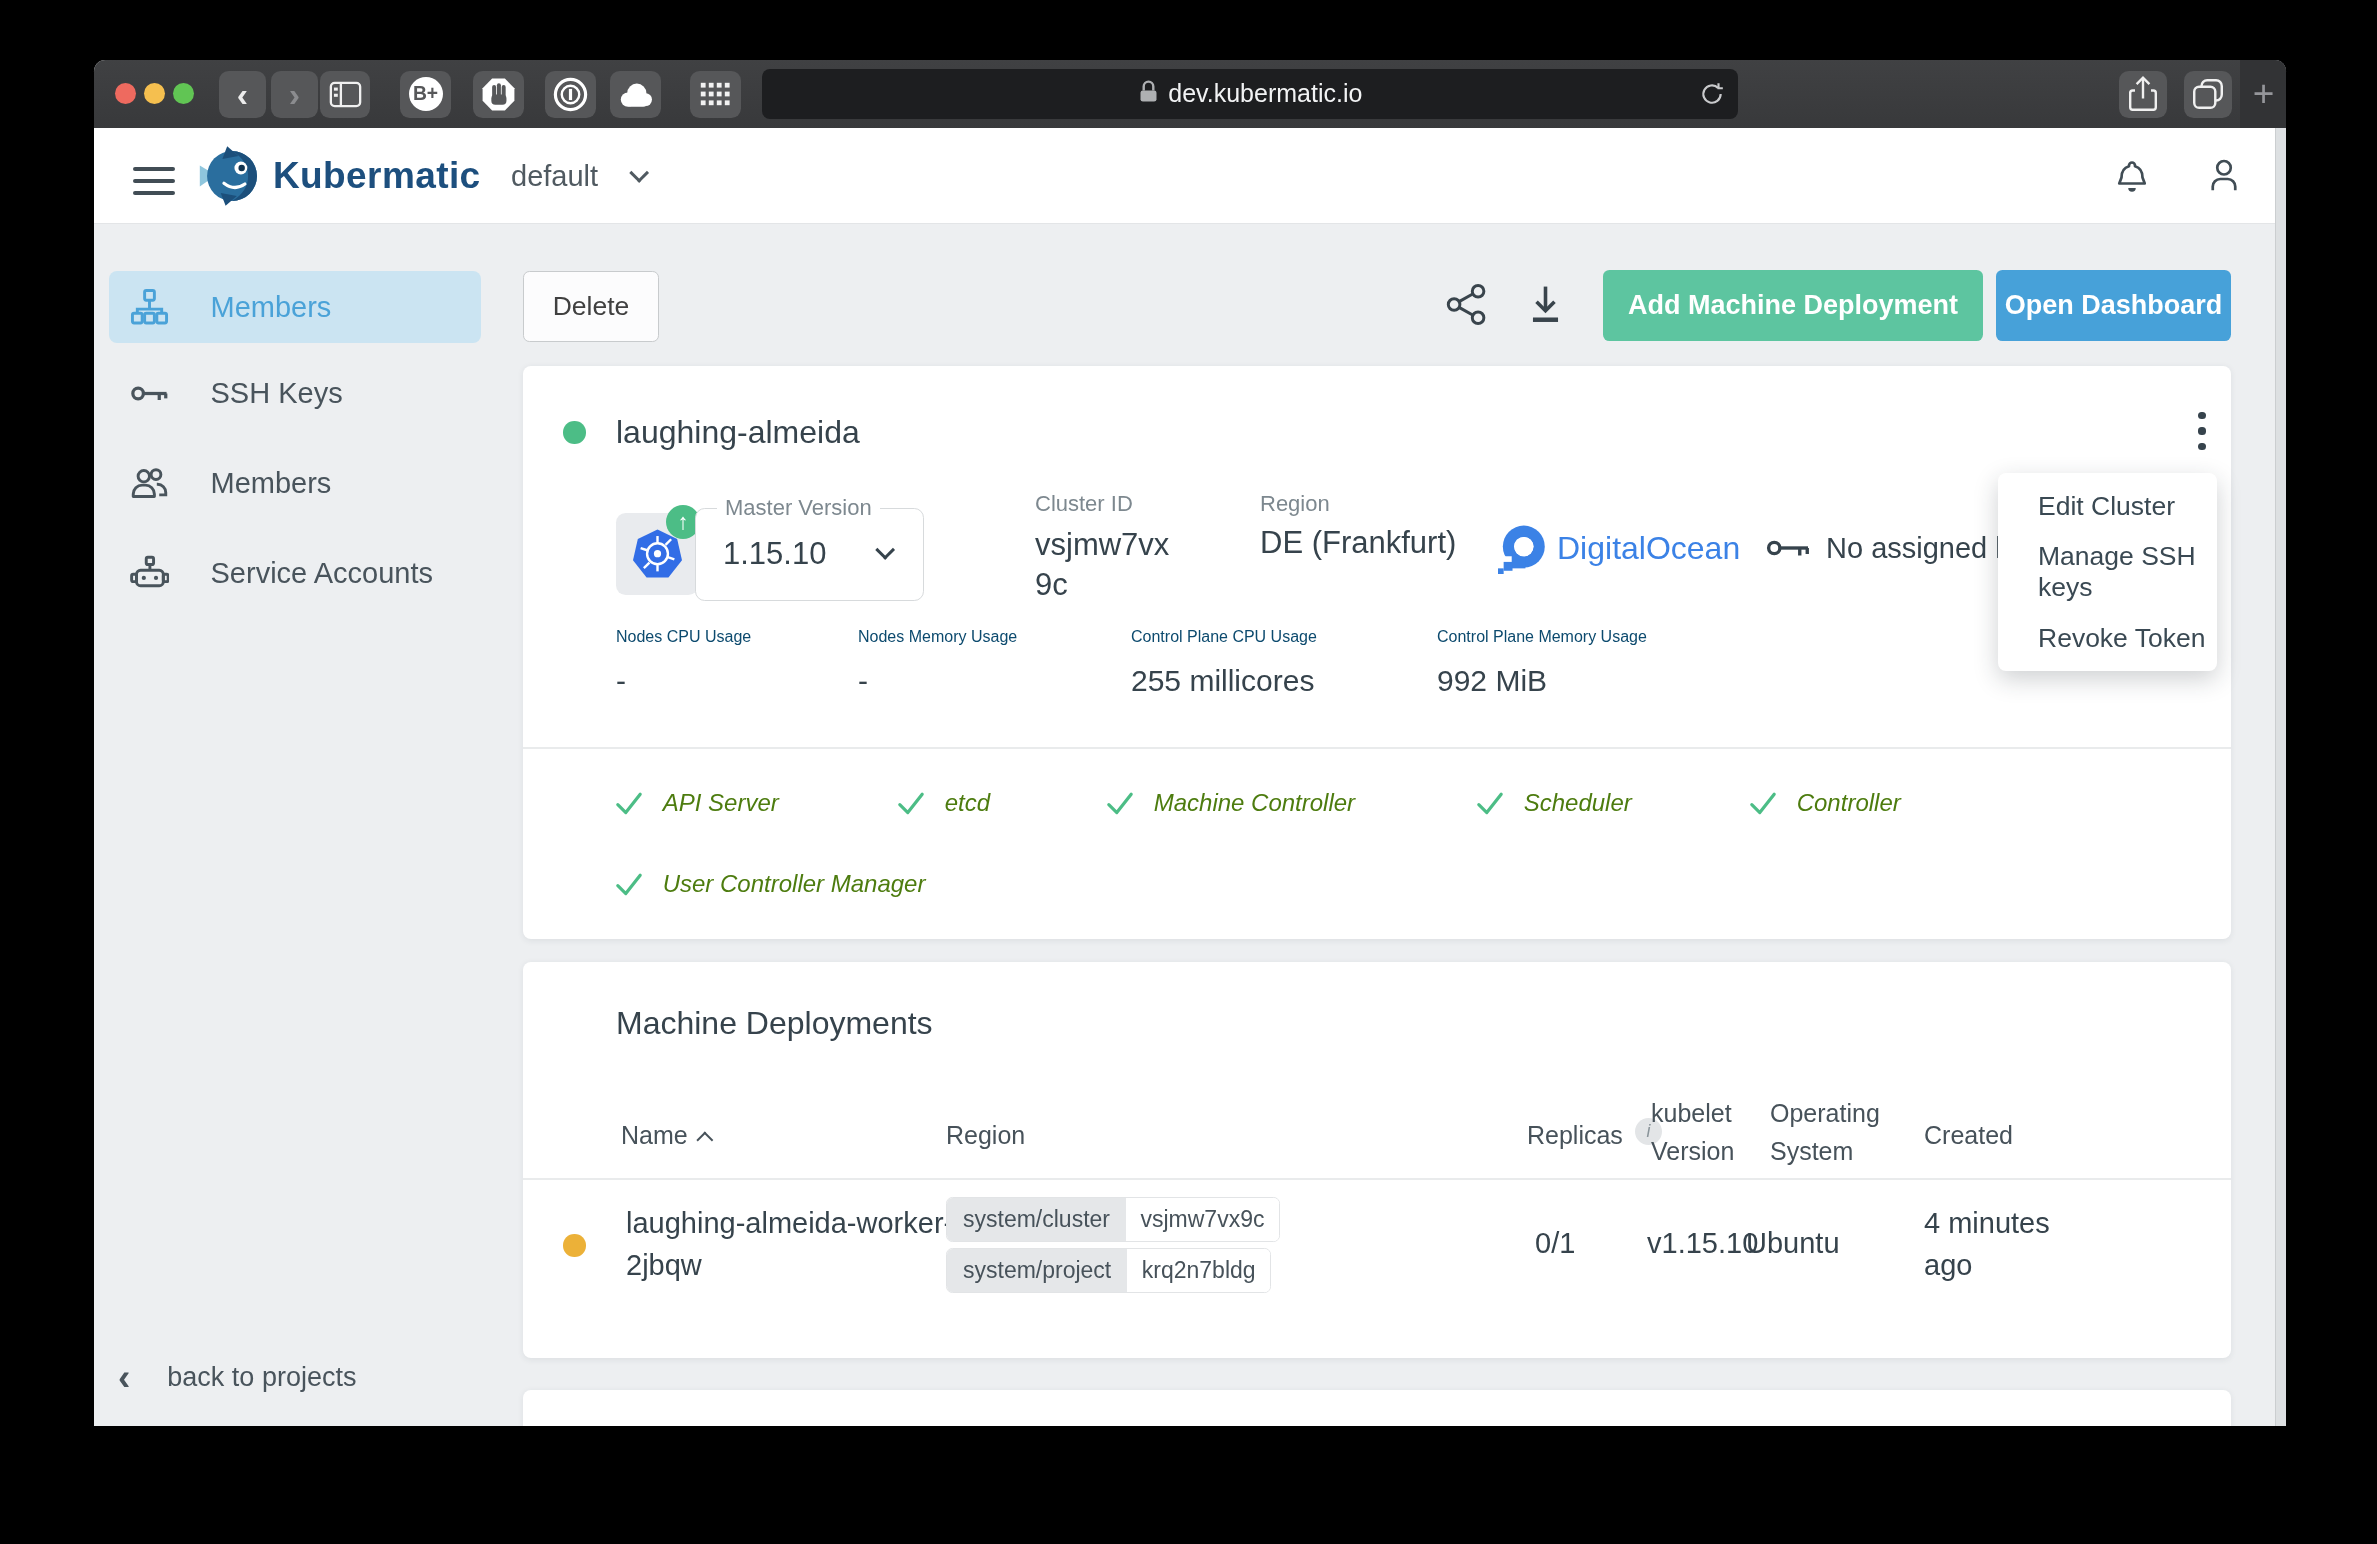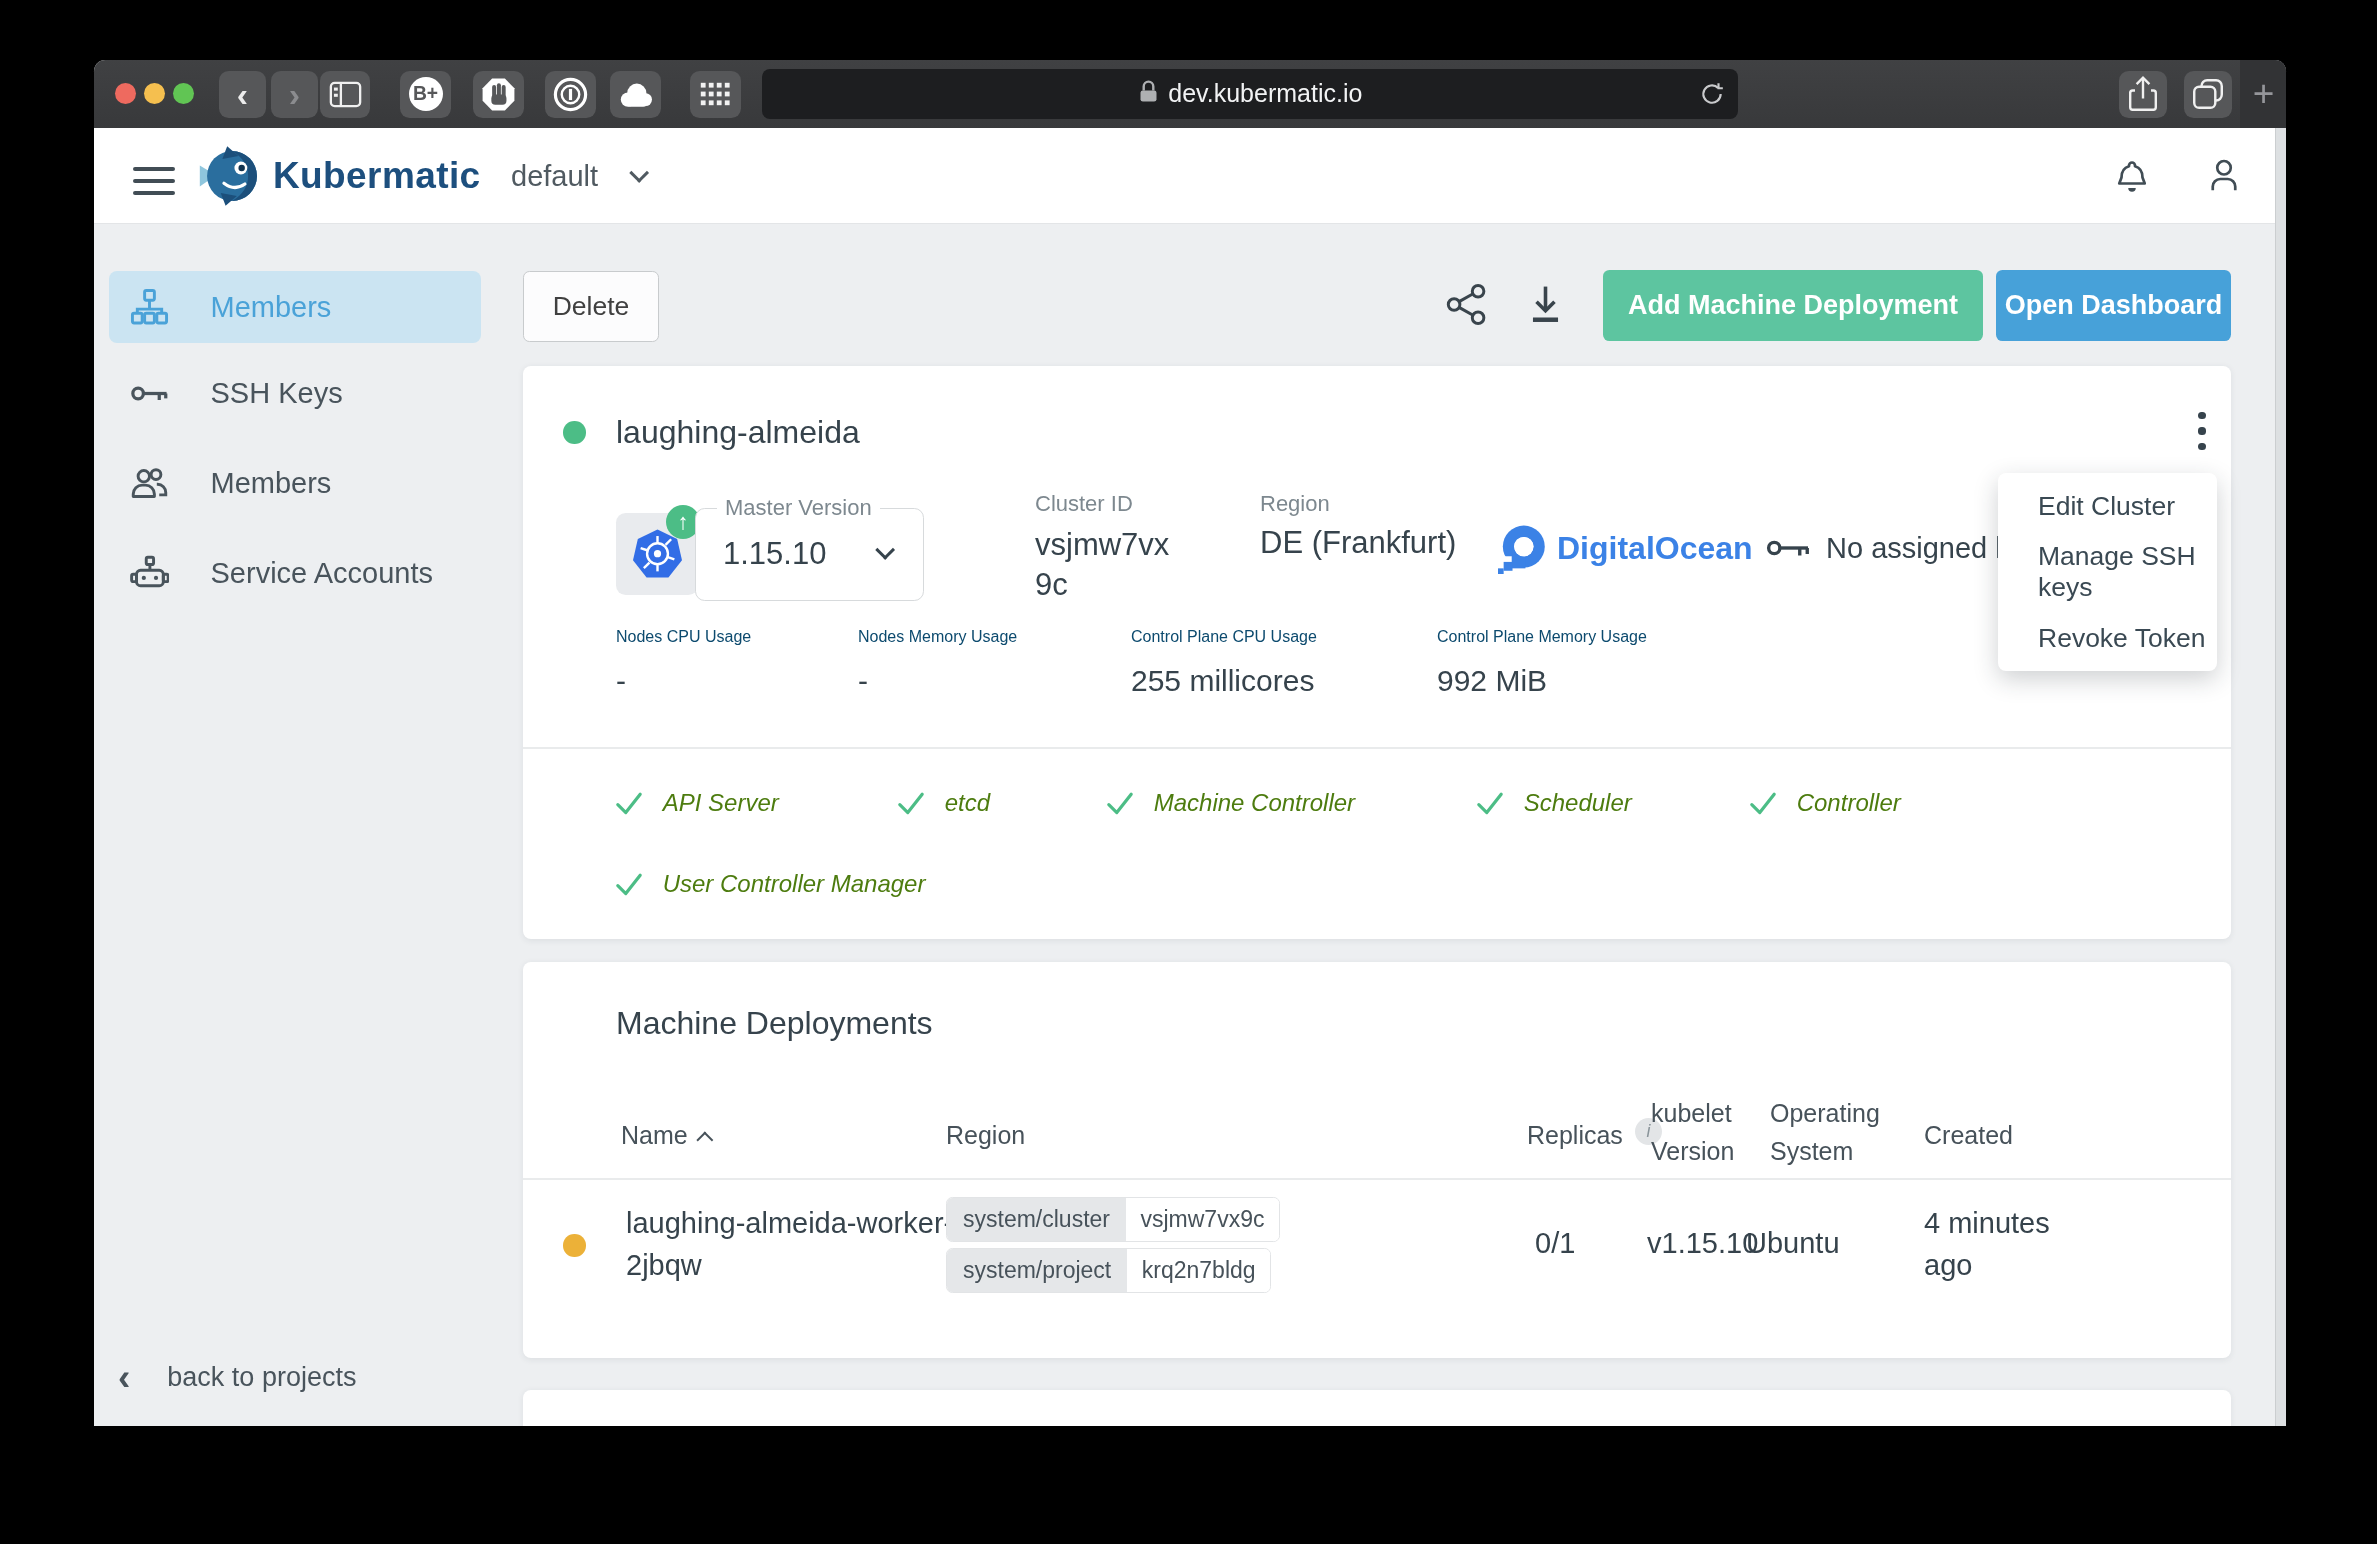--- a/index.html
+++ b/index.html
@@ -72,21 +72,21 @@
 
   .k8sbox{position:absolute;left:93px;top:147px;width:82px;height:82px;background:#e9ebee;border-radius:9.7px;}
   .k8sbadge{position:absolute;left:50px;top:-8px;width:34px;height:34px;border-radius:50%;background:#4cbd86;
             display:flex;align-items:center;justify-content:center;color:#fff;font-size:22px;font-weight:bold;}
   .mvbox{position:absolute;left:172px;top:142px;width:227px;height:91px;background:#fff;
          border:1.6px solid #d7dadc;border-radius:9.7px;cursor:pointer;}
   .mvlegend{position:absolute;left:21px;top:-13.7px;background:#fff;padding:0 8px;font-size:22px;color:#7d888f;white-space:nowrap;}
   .mvvalue{position:absolute;left:27px;top:27px;font-size:31px;color:#36434c;}
   .mvchev{position:absolute;right:31px;top:34px;border-color:#36434c;}
 
-  .doword{position:absolute;font-size:32px;font-weight:bold;color:#3b82e6;}
+  .doword{position:absolute;font-size:32px;font-weight:normal;color:#3b82e6;}
 
   
   .menu{position:absolute;left:1904px;top:345px;width:219px;height:198px;background:#fff;border-radius:8px;
         box-shadow:0 8px 24px rgba(30,40,50,.22);z-index:30;}
   .menuitem{height:66px;display:flex;align-items:center;padding-left:40px;font-size:26.5px;color:#3a4953;cursor:pointer;}
 
   
   .th{position:absolute;font-size:25px;color:#47525a;white-space:nowrap;}
   .td{position:absolute;font-size:29px;color:#36434c;}
   .chip{position:absolute;display:inline-flex;border:1.6px solid #e2e4e6;border-radius:6.4px;overflow:hidden;height:43px;}

